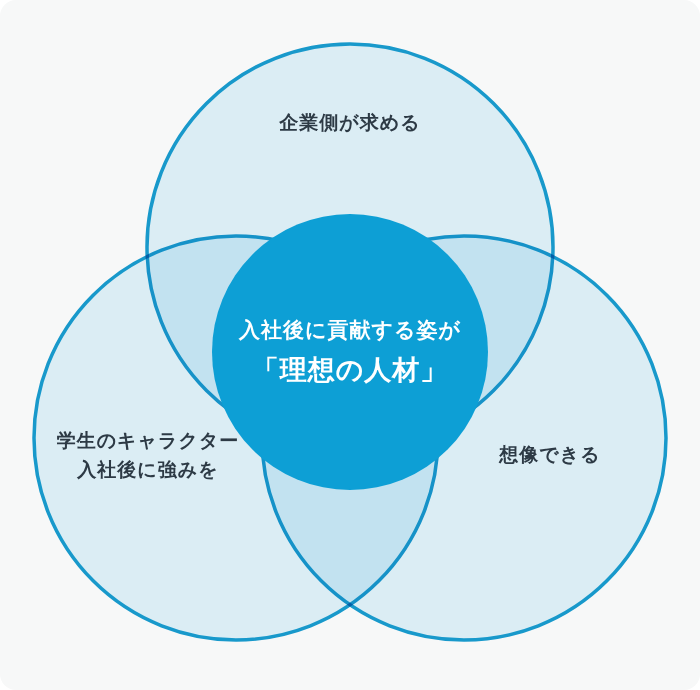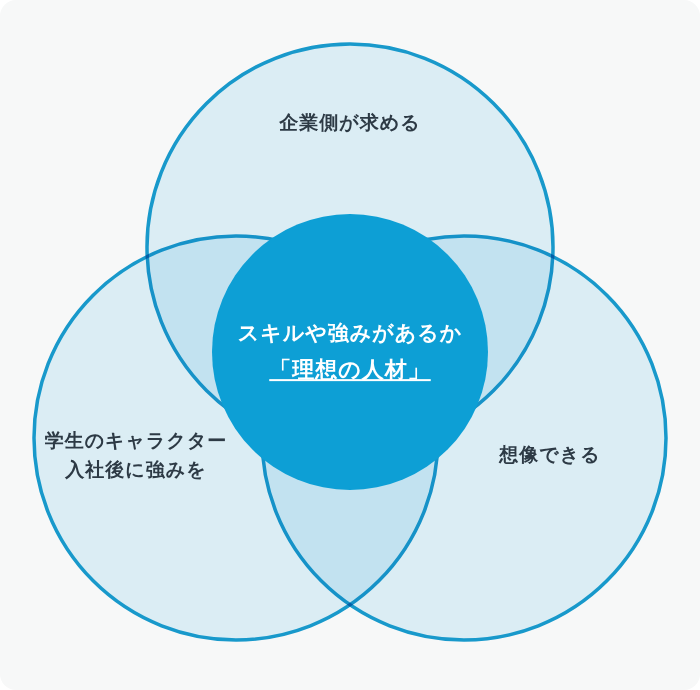--- a/index.html
+++ b/index.html
@@ -39,35 +39,34 @@
     text-align: center;
     font-weight: 700;
     color: #2d3a45;
     font-size: 19px;
     line-height: 1.5;
     letter-spacing: 1px;
     white-space: nowrap;
     transform: translateX(-50%);
   }
   .label-top    { left: 350px; top: 108px; gap: 16px; }
-  .label-left   { left: 136px; top: 426px; }
+  .label-left   { left: 148px; top: 426px; }
   .label-right  { left: 550px; top: 440px; }
   .label-center {
     left: 350px;
     top: 352px;
     transform: translate(-50%, -50%);
     color: #ffffff;
     font-size: 21px;
     line-height: 1.32;
   }
   .label-center .emphasis {
-    font-size: 22px;
+    font-size: 27px;
     margin-top: 7px;
     letter-spacing: 1px;
-    text-decoration: underline;
   }
 </style>
 </head>
 <body>
 
 <div class="canvas">
 
   <svg class="venn-svg" viewBox="0 0 700 690" aria-hidden="true">
     <circle class="outline-circle" cx="350" cy="247" r="203" fill="#e2f4fb"></circle>
     <circle class="outline-circle" cx="236" cy="438" r="202" fill="#e2f4fb"></circle>
@@ -82,17 +81,17 @@
   <div class="label label-left">
     <span>学生のキャラクター</span>
     <span>入社後に強みを</span>
   </div>
 
   <div class="label label-right">
     <span>想像できる</span>
   </div>
 
   <div class="label label-center">
-    <span>スキルや強みがあるか</span>
+    <span>入社後に貢献する姿が</span>
     <span class="emphasis">「理想の人材」</span>
   </div>
 
 </div>
 
 </body></html>

